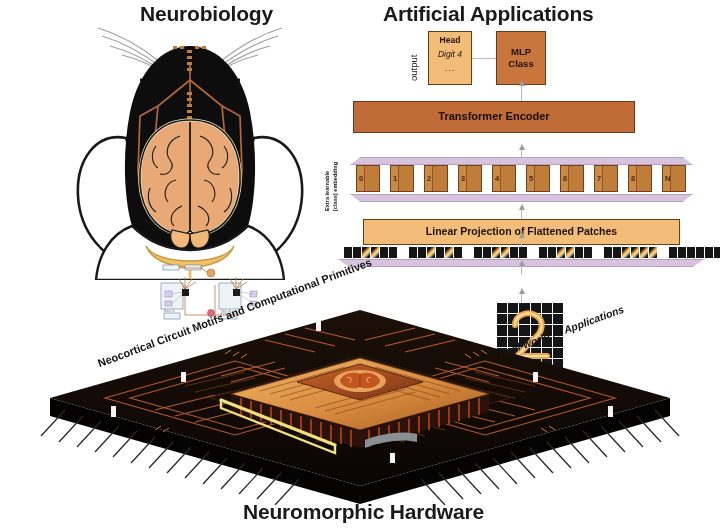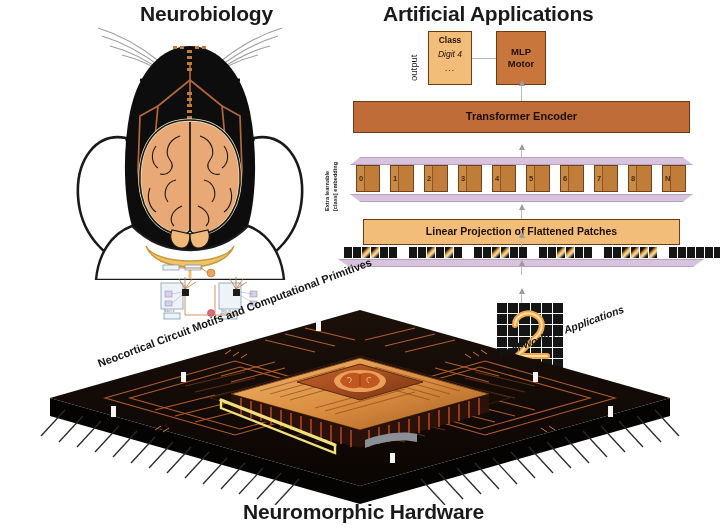--- a/index.html
+++ b/index.html
@@ -113,21 +113,21 @@
     border-bottom: 6px solid #9c9c9c;
   }
   #arrow-enc-mlp { left: 191px; top: 60px; height: 16px; }
   #arrow-tok-enc { left: 191px; top: 124px; height: 10px; }
   #arrow-proj-tok { left: 191px; top: 184px; height: 10px; }
   #arrow-patch-proj { left: 191px; top: 212px; height: 10px; }
   #arrow-wta-patch { left: 191px; top: 240px; height: 10px; }
   #arrow-digit-wta { left: 191px; top: 268px; height: 10px; }
 
   #encoder-box {
-    left: 23px; top: 76px; width: 337px; height: 32px;
+    left: 23px; top: 76px; width: 282px; height: 32px;
     background: #c06c38;
     font-size: 11px;
     color: #1b0e06;
   }
 
   
   #token-strip {
     position: absolute;
     left: 20px; top: 132px;
     width: 343px; height: 44px;
@@ -378,30 +378,30 @@
       <text x="9" y="49">Motor ctx</text>
       <text x="66" y="49">Sens ctx</text>
     </g>
   </svg>
 
   <div class="ai-col">
 
     <div id="output-label">output</div>
 
     <div class="box" id="class-box">
-      <span class="cls-line1">Class</span>
+      <span class="cls-line1">Head</span>
       <span class="cls-line2">Digit 4</span>
       <span class="cls-line3">...</span>
     </div>
 
     <div class="connector-h" id="class-mlp-conn"></div>
 
     <div class="box" id="mlp-box">
       <span>MLP</span>
-      <span>Motor</span>
+      <span>Class</span>
     </div>
 
     <div class="arrow-up" id="arrow-enc-mlp"></div>
 
     <div class="box" id="encoder-box">
       <span>Transformer Encoder</span>
     </div>
 
     <div class="arrow-up" id="arrow-tok-enc"></div>
 

